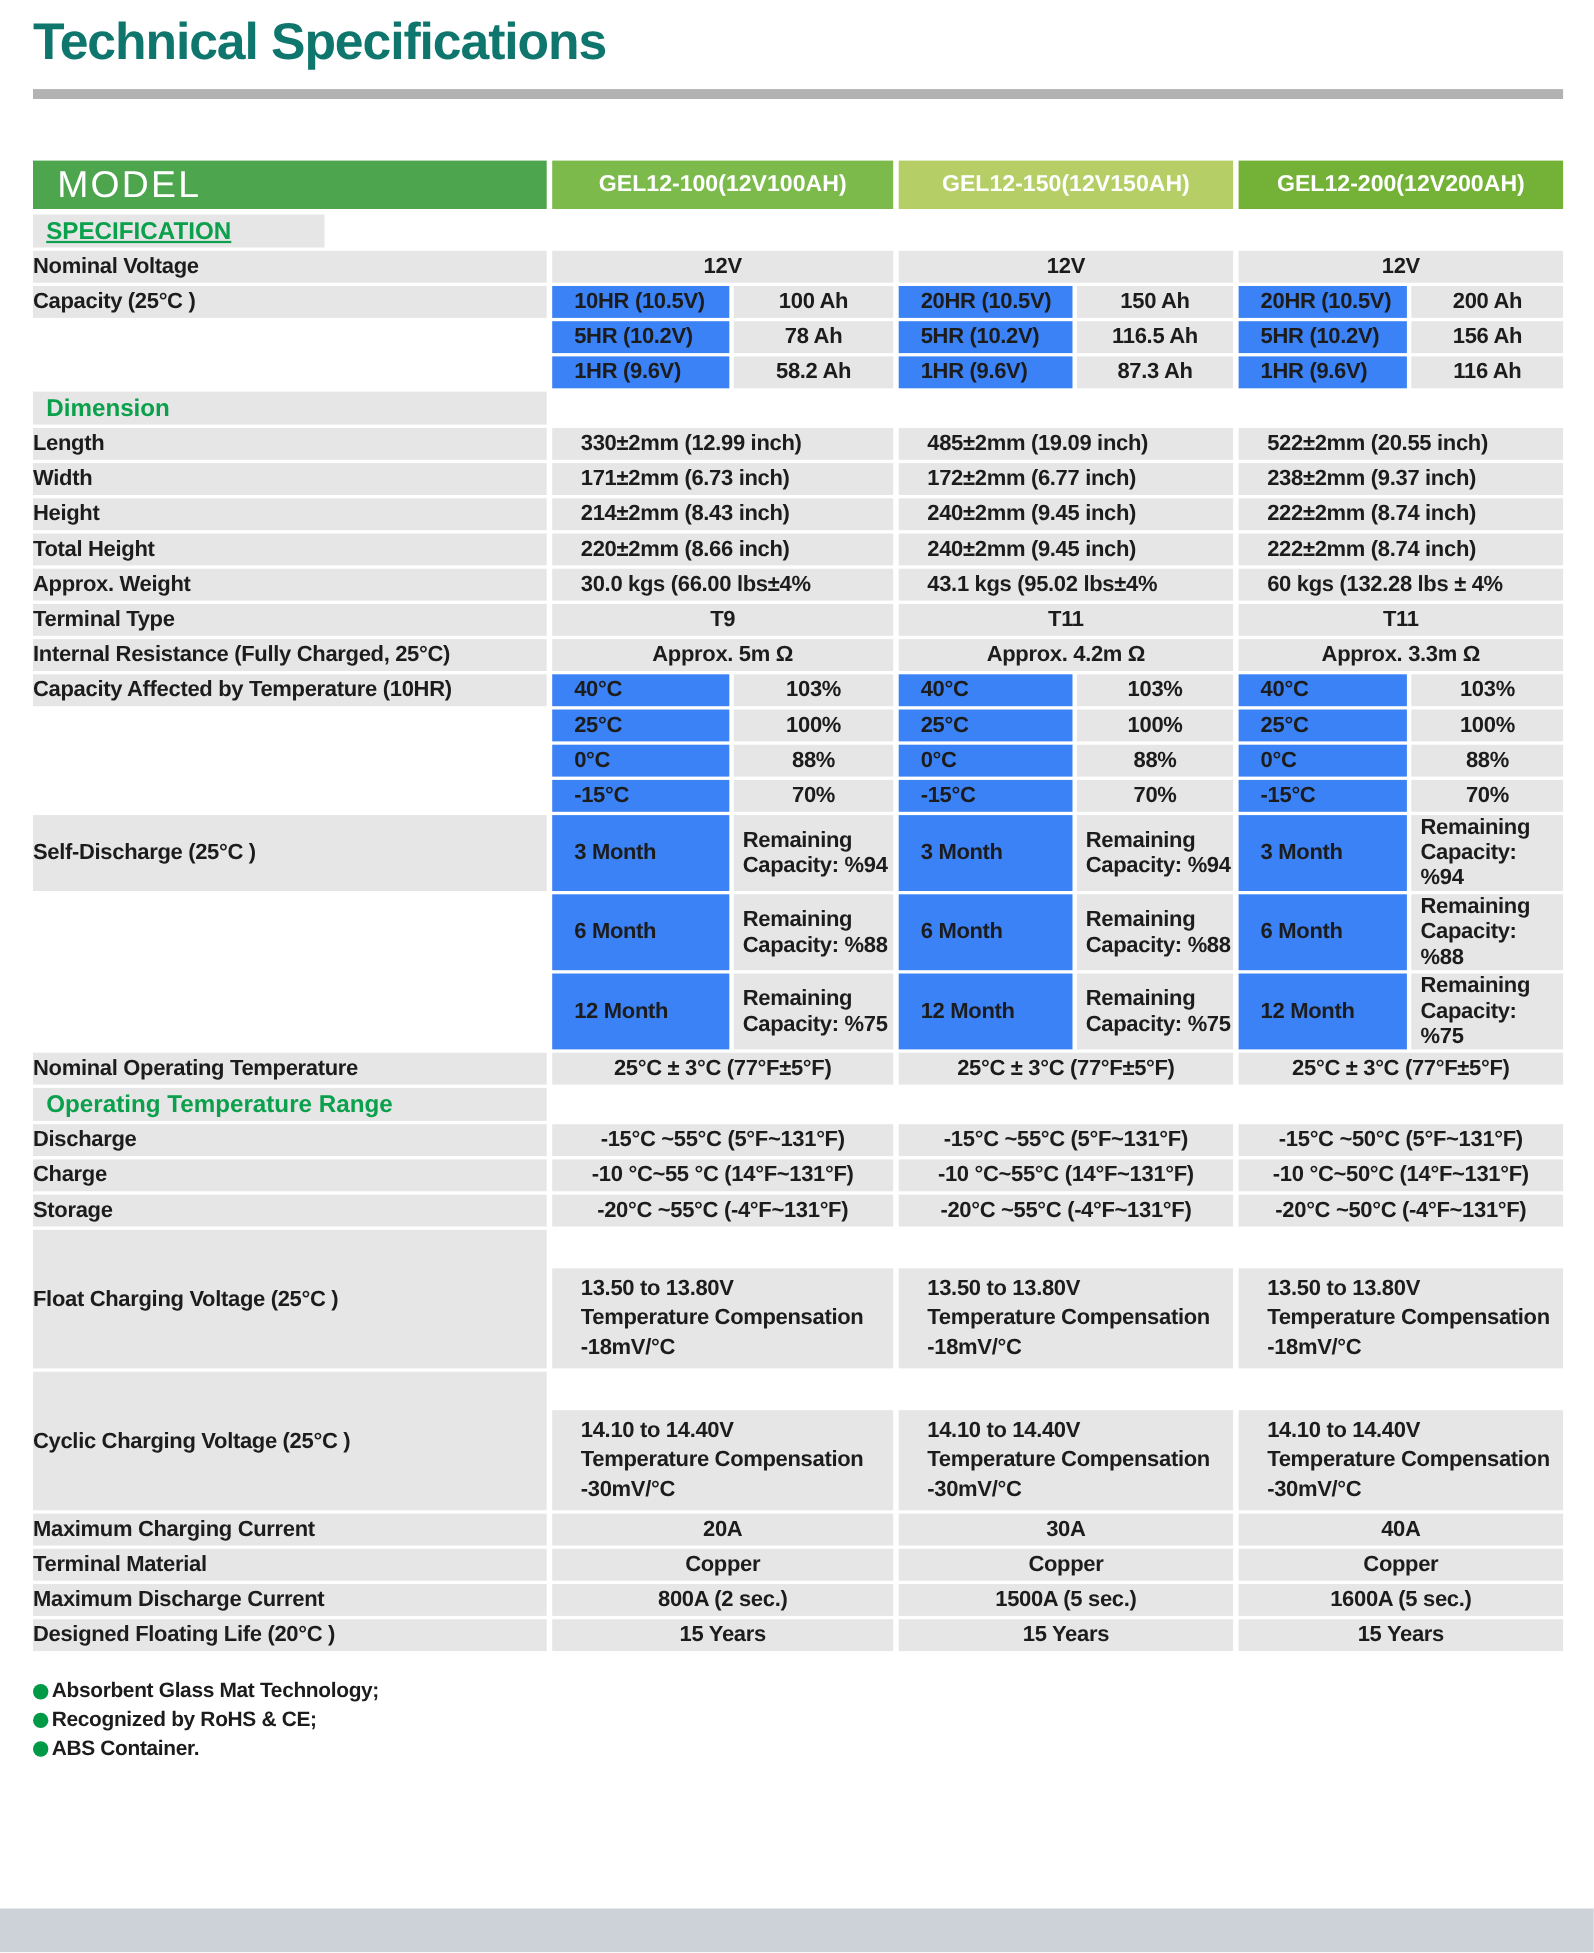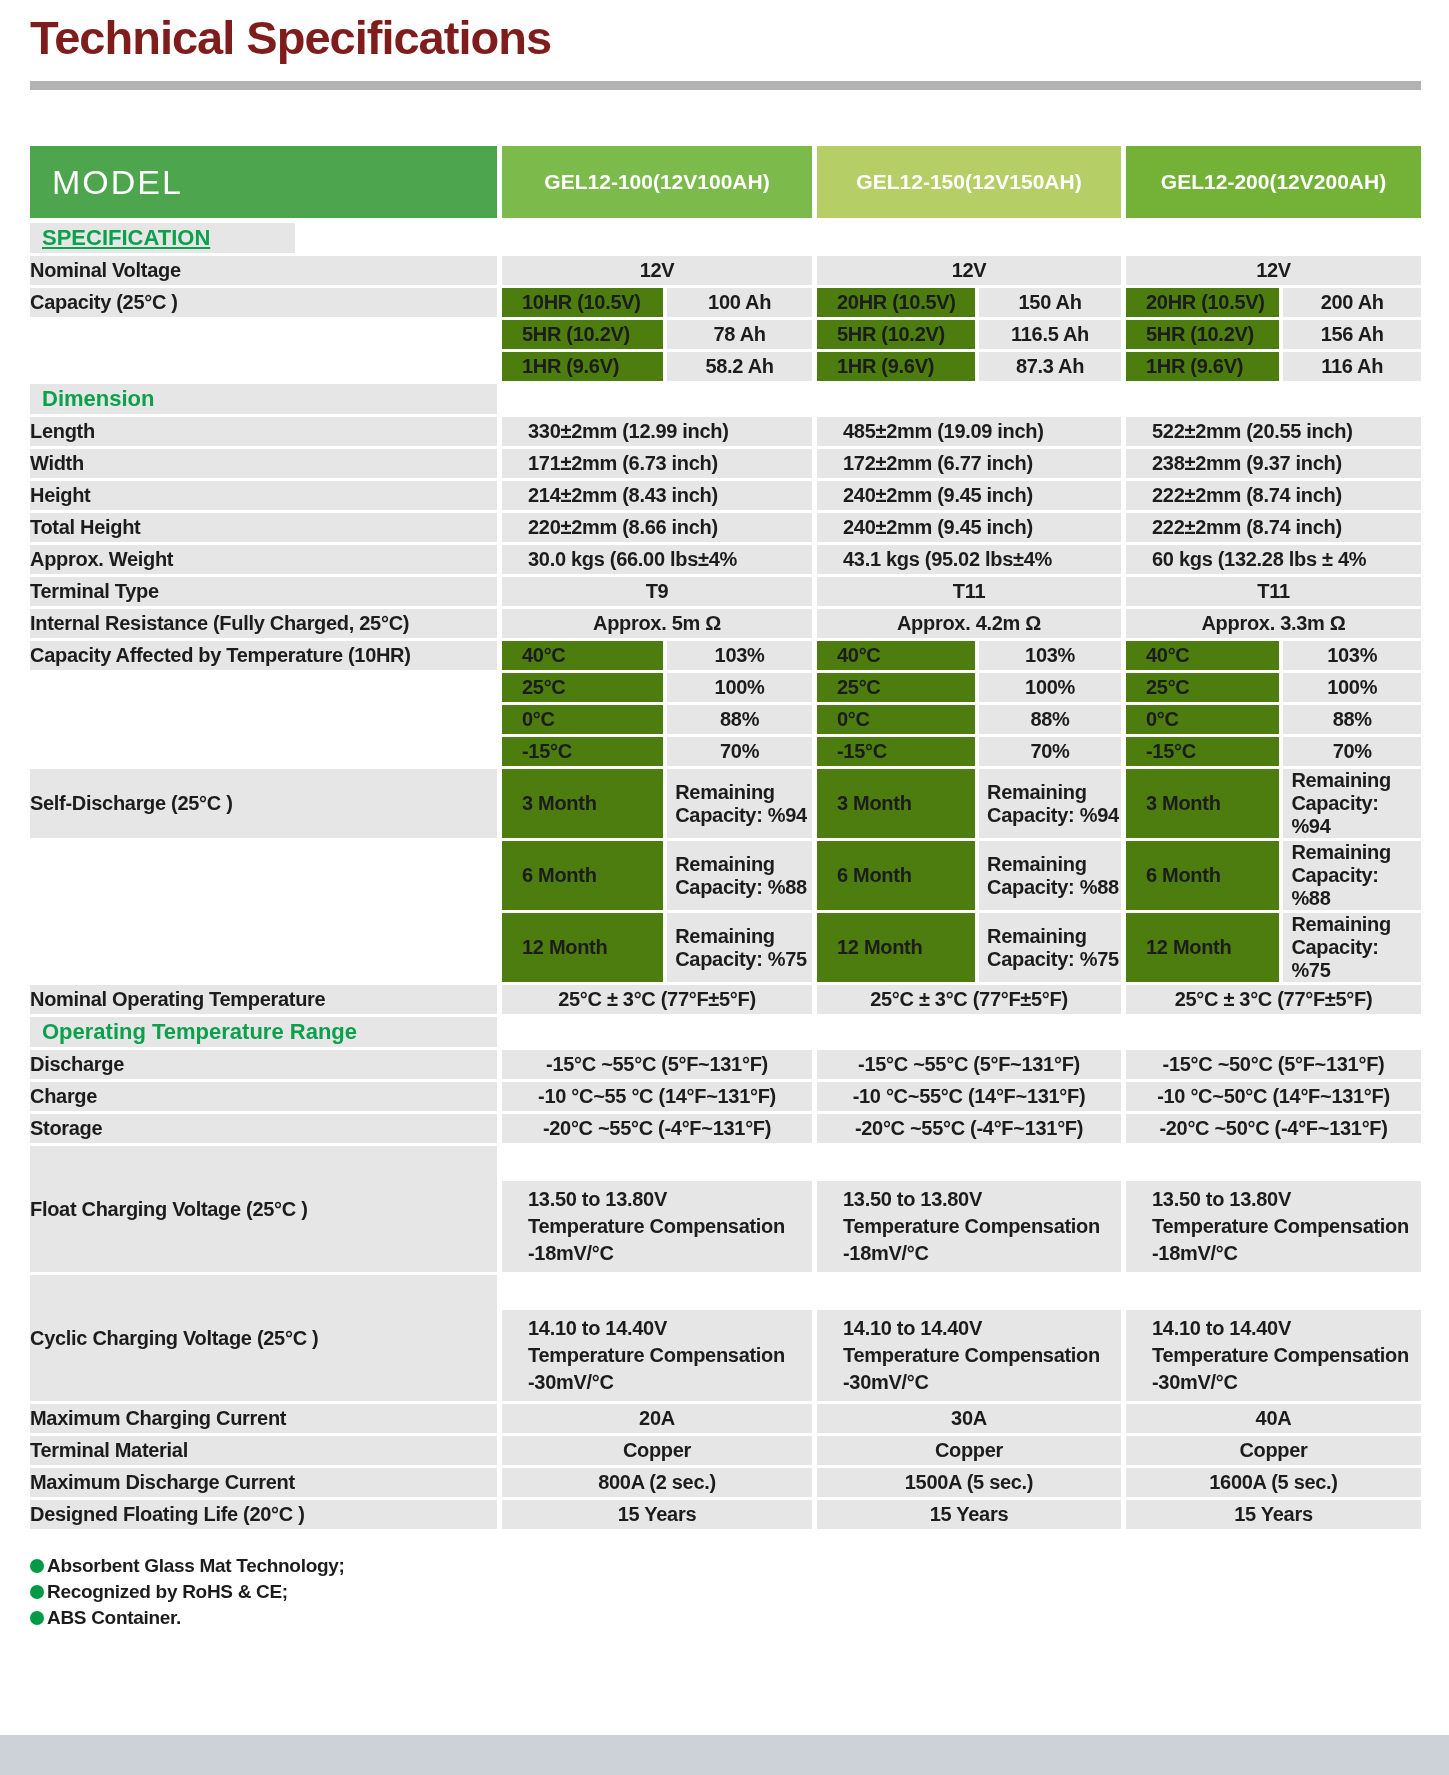--- a/index.html
+++ b/index.html
@@ -1,39 +1,39 @@
 <!DOCTYPE html>
 <html><head>
 <meta charset="utf-8">
 <style>
   html,body{margin:0;padding:0;background:#ffffff;}
   .page{position:relative;width:1449px;height:1775px;background:#fff;overflow:hidden;
         font-family:"Liberation Sans","DejaVu Sans",sans-serif;color:#1c1c1c;}
-  h1{margin:10px 0 0 30px;font-size:47px;font-weight:700;letter-spacing:-1px;color:#7f1d1d;}
+  h1{margin:10px 0 0 30px;font-size:47px;font-weight:700;letter-spacing:-1px;color:#0f766e;}
   .title-rule{margin:16px 0 0 30px;width:1391px;height:9px;background:#b2b2b2;}
   .spec-table{margin:56px 0 0 30px;width:1391px;}
   .r{display:grid;grid-template-columns:467px 310px 304px 295px;column-gap:5px;margin-bottom:3px;}
-  .hdr{height:72px;margin-bottom:5px;}
+  .hdr{height:44px;margin-bottom:5px;}
   .hdr .mlabel{display:flex;align-items:center;padding-left:22px;color:#ffffff;
        font-size:34px;font-weight:400;letter-spacing:2px;}
   .hdr .mname{display:flex;align-items:center;justify-content:center;color:#ffffff;
        font-size:21px;font-weight:700;letter-spacing:0px;}
   .cell{background:#e6e6e6;min-height:29px;display:flex;align-items:center;
         font-size:20px;font-weight:700;letter-spacing:-0.3px;line-height:1.15;}
   .lbl{}
   .ghost{background:transparent;}
   .sec{color:#0aa04c;font-size:22px;font-weight:700;padding-left:12px;background:#e6e6e6;
        min-height:30px;display:flex;align-items:center;}
   .sec.narrow{width:253px;}
   .val.c{justify-content:center;text-align:center;}
   .val.l{padding-left:26px;}
   .val.ml{white-space:pre-line;align-items:flex-start;padding-top:5px;padding-bottom:5px;
           min-height:72px;line-height:1.35;margin-top:35px;}
   .pair{display:grid;grid-template-columns:52% auto;column-gap:4px;background:transparent;min-height:29px;}
-  .pair .pl{background:#4d7c0f;display:flex;align-items:center;padding-left:20px;
+  .pair .pl{background:#3b82f6;display:flex;align-items:center;padding-left:20px;
             font-size:20px;font-weight:700;letter-spacing:-0.3px;}
   .pair .pr{background:#e6e6e6;display:flex;align-items:center;justify-content:center;text-align:center;
             font-size:20px;font-weight:700;letter-spacing:-0.3px;line-height:1.15;}
   .tall .cell,.tall .pair,.tall .pl,.tall .pr{min-height:52px;}
   .tall .pr{justify-content:flex-start;text-align:left;padding-left:8px;padding-right:2px;}
   .notes{margin:26px 0 0 30px;}
   .note{display:flex;align-items:center;margin-bottom:4px;font-size:19px;font-weight:700;
         letter-spacing:-0.3px;color:#1c1c1c;}
   .dot{width:14px;height:14px;border-radius:50%;background:#009A47;margin-right:3px;flex:0 0 auto;}
   .bottom-bar{position:absolute;left:0;bottom:0;width:1449px;height:40px;background:#ccd2d7;}

